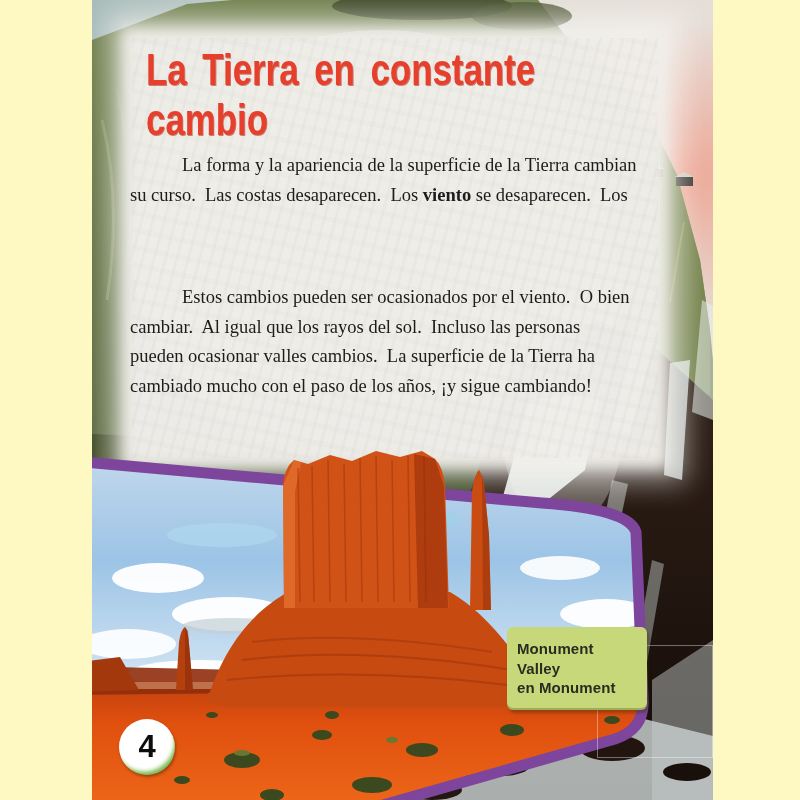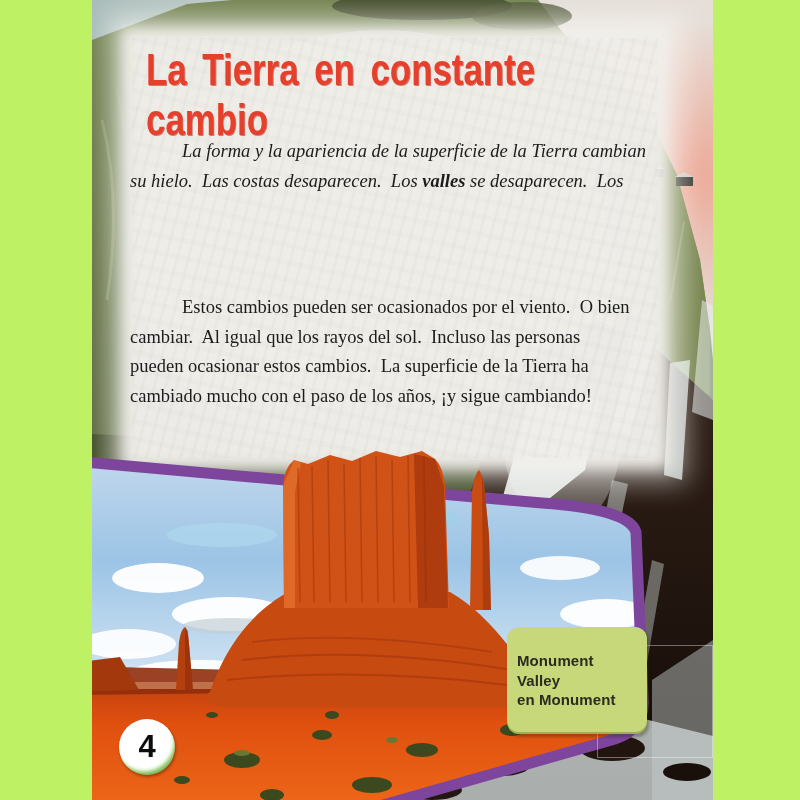--- a/index.html
+++ b/index.html
@@ -1,17 +1,17 @@
 <!DOCTYPE html>
 <html><head>
 <meta charset="utf-8">
 <style>
   html,body{margin:0;padding:0;}
   body{width:800px;height:800px;background:#ffffff;font-family:"Liberation Sans",sans-serif;}
-  .page{position:relative;width:800px;height:800px;background:#bef264;overflow:hidden;}
+  .page{position:relative;width:800px;height:800px;background:#fef9c3;overflow:hidden;}
   .content{position:absolute;left:92px;top:0;width:621px;height:800px;overflow:hidden;}
   svg{display:block;}
   .bg{position:absolute;left:0;top:0;z-index:1;}
 
   
   .paper-halo{position:absolute;left:14px;top:14px;width:580px;height:468px;background:rgba(250,249,246,.55);
     filter:blur(14px);z-index:2;}
   .paper{position:absolute;left:30px;top:28px;width:546px;height:440px;background:#f0eeea;filter:blur(7px);
     opacity:.96;z-index:3;}
   .paper-tex{position:absolute;left:40px;top:38px;width:526px;height:420px;z-index:4;opacity:.5;
@@ -20,33 +20,33 @@
       repeating-linear-gradient(12deg, rgba(170,165,158,.08) 0 5px, rgba(0,0,0,0) 5px 17px);}
 
   .title{position:absolute;left:54px;top:46px;margin:0;z-index:6;color:#e6402d;
     font-weight:800;font-size:41px;line-height:47px;letter-spacing:0px;word-spacing:7px;
     transform:scaleX(.85) scaleY(1.06);transform-origin:left top;
     text-shadow:1px 1px 0 rgba(180,32,20,.55);}
   .title span{display:block;white-space:pre;}
 
   .para{position:absolute;left:38px;z-index:6;color:#1c1c1c;
     font-family:"Liberation Serif",serif;font-size:18.5px;}
-  .p1{top:137px;font-style:italic;}
-  .p2{top:293px;}
+  .p1{top:151px;}
+  .p2{top:283px;}
   .tline{white-space:pre;height:29.5px;line-height:29.5px;}
   .para .tline:first-child{padding-left:52px;}
   .bseg{font-weight:bold;}
 
   .monument{position:absolute;left:0;top:430px;z-index:7;overflow:visible;}
 
   .ghost{position:absolute;left:505px;top:645px;width:114px;height:111px;z-index:8;
     border:1px solid rgba(255,255,255,.38);}
 
   .caption{position:absolute;left:415px;top:627px;width:120px;z-index:9;background:#c7d87b;
-    border-radius:12px;padding:24px 10px;box-shadow:2px 3px 3px rgba(40,40,10,.35), inset 0 -2px 0 rgba(120,130,50,.5);
+    border-radius:6px;padding:12px 10px;box-shadow:2px 3px 3px rgba(40,40,10,.35), inset 0 -2px 0 rgba(120,130,50,.5);
     color:#2b2b20;font-size:15px;line-height:19.5px;font-weight:700;letter-spacing:.1px;}
 
   .badge{position:absolute;left:27px;top:719px;width:56px;height:56px;border-radius:50%;z-index:10;
     background:radial-gradient(circle at 45% 40%, #ffffff 0 57%, #e9f3df 62%, #8fc76f 70%, #4d9e4b 84%, #2f7c3a 100%);
     box-shadow:1px 2px 3px rgba(40,20,5,.4);
     display:flex;align-items:center;justify-content:center;}
   .badge span{font-size:31px;font-weight:bold;color:#0d0d0d;font-family:"Liberation Sans",sans-serif;}
 </style>
 </head>
 <body>
@@ -125,26 +125,26 @@
     <div class="paper-halo"></div>
     <div class="paper"></div>
     <div class="paper-tex"></div>
 
     <h1 class="title">
       <span>La Tierra en constante</span>
       <span>cambio</span>
     </h1>
     <div class="para p1">
         <div class="tline"><span>La forma y la apariencia de la superficie de la Tierra cambian</span></div>
-        <div class="tline"><span>su hielo.  Las costas desaparecen.  Los </span><span class="bseg">valles</span><span> se desaparecen.  Los</span></div>
+        <div class="tline"><span>su curso.  Las costas desaparecen.  Los </span><span class="bseg">viento</span><span> se desaparecen.  Los</span></div>
       </div>
     <div class="para p2">
         <div class="tline"><span>Estos cambios pueden ser ocasionados por el viento.  O bien</span></div>
         <div class="tline"><span>cambiar.  Al igual que los rayos del sol.  Incluso las personas</span></div>
-        <div class="tline"><span>pueden ocasionar estos cambios.  La superficie de la Tierra ha</span></div>
+        <div class="tline"><span>pueden ocasionar valles cambios.  La superficie de la Tierra ha</span></div>
         <div class="tline"><span>cambiado mucho con el paso de los años, ¡y sigue cambiando!</span></div>
       </div>
 
     <svg class="monument" width="560" height="370" viewBox="0 0 560 370">
       <defs>
         <clipPath id="pclip">
           <path d="M -20,33 L 450,74 Q 536,80 543,102 L 550,270 Q 552,299 523,308 L 292,374 L 228,392 L -20,420 Z"></path>
         </clipPath>
         <linearGradient id="mvsky" x1="0" y1="0" x2="0" y2="1">
           <stop offset="0" stop-color="#c4d9ec"></stop>

